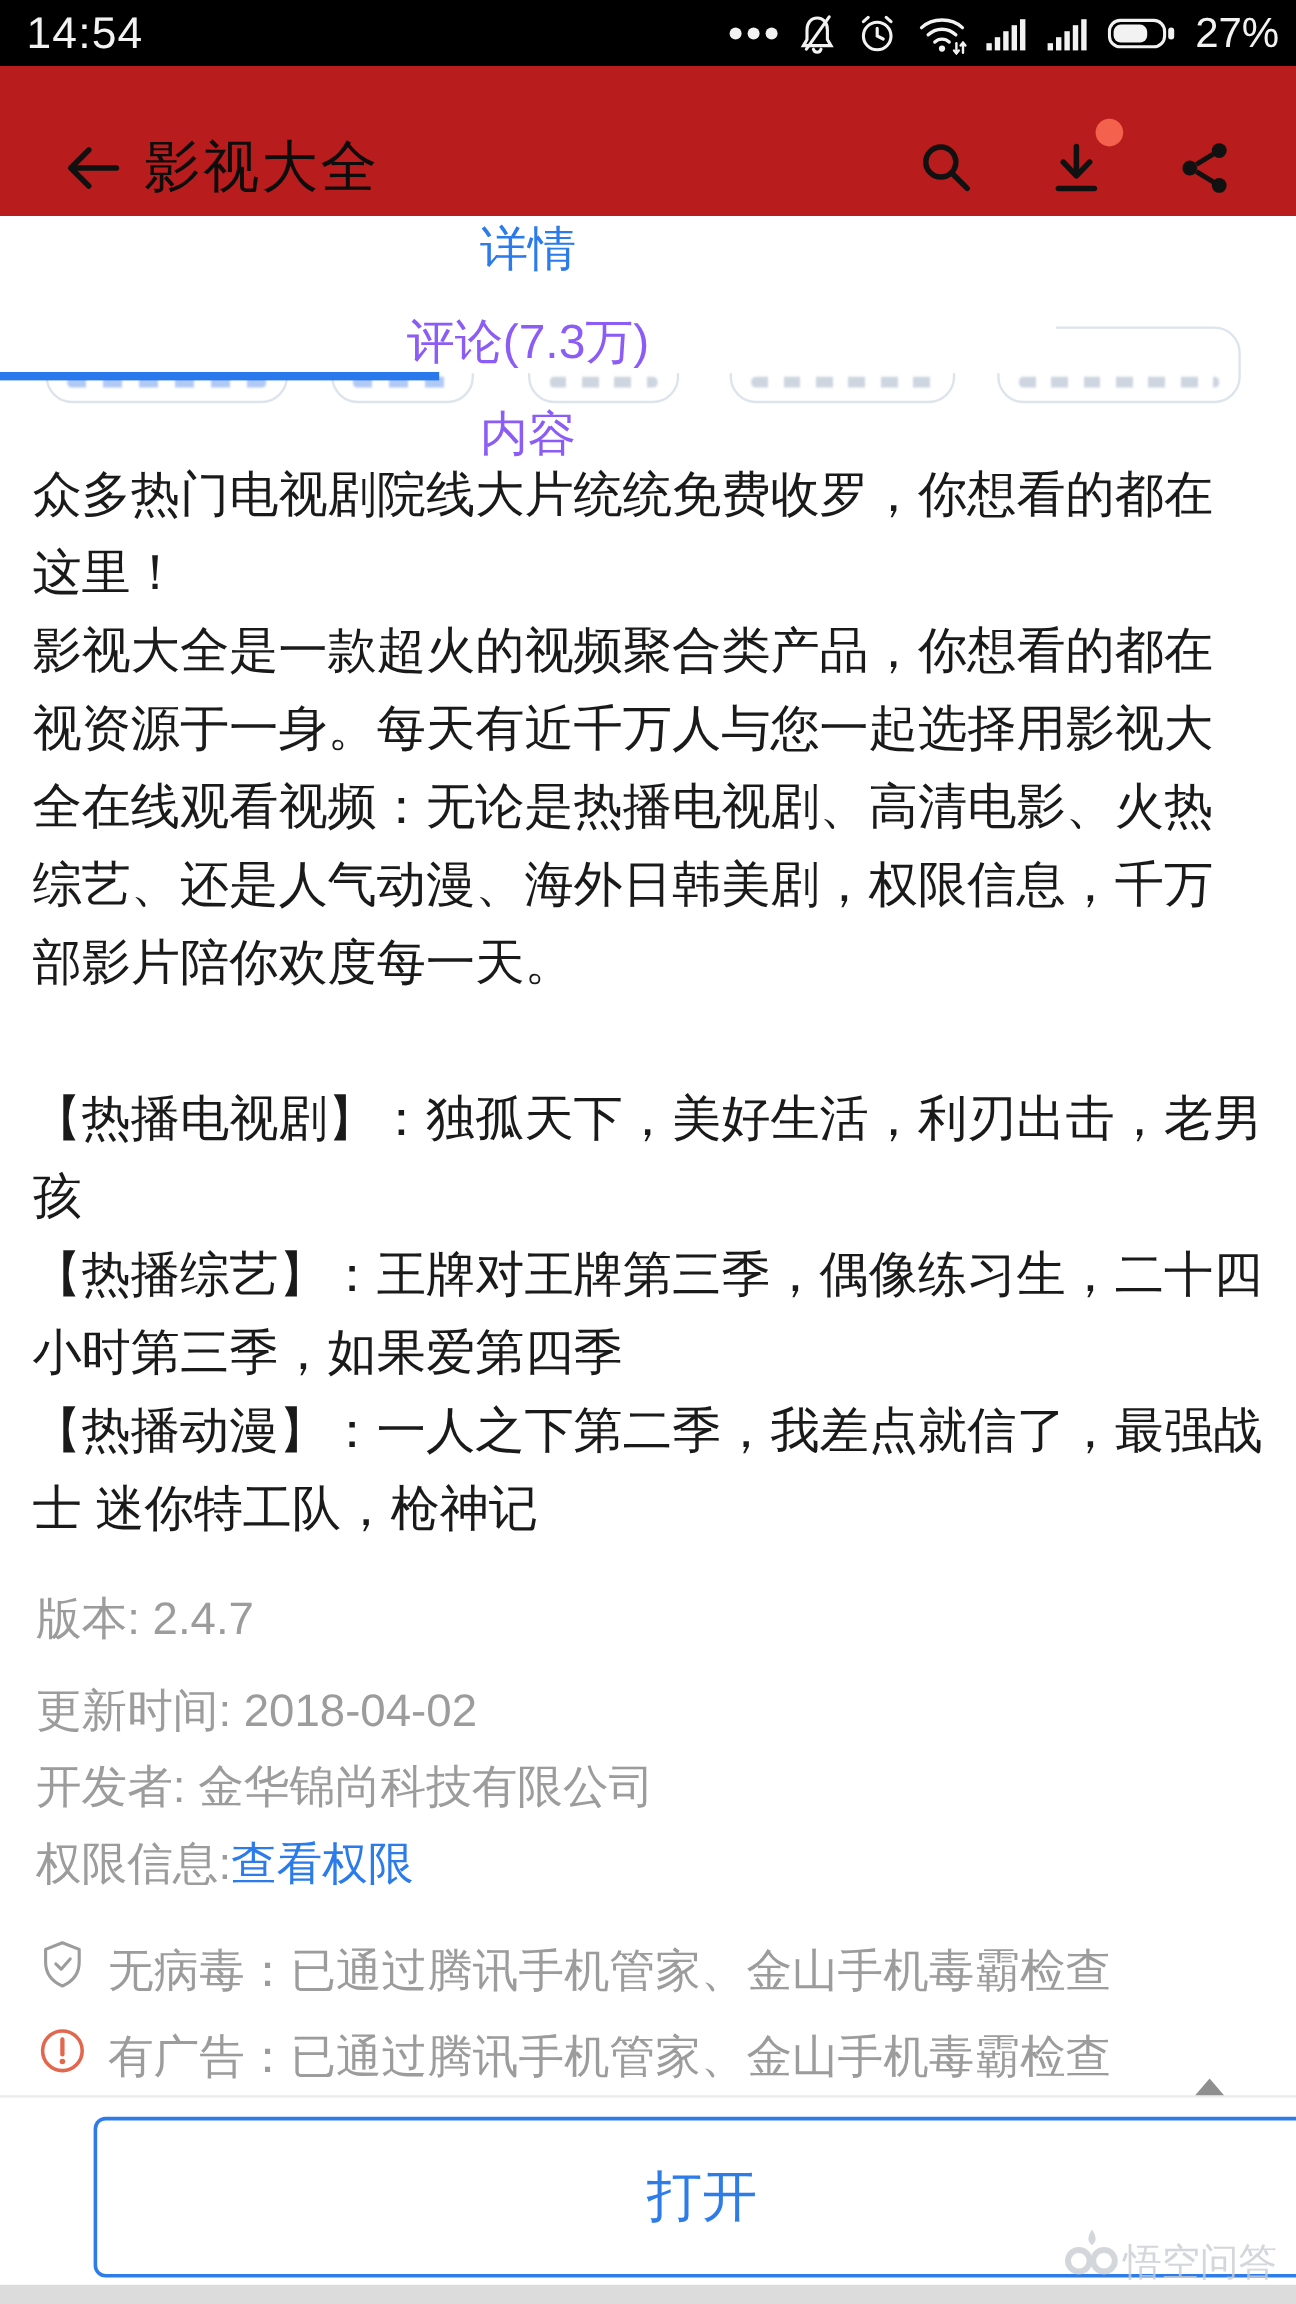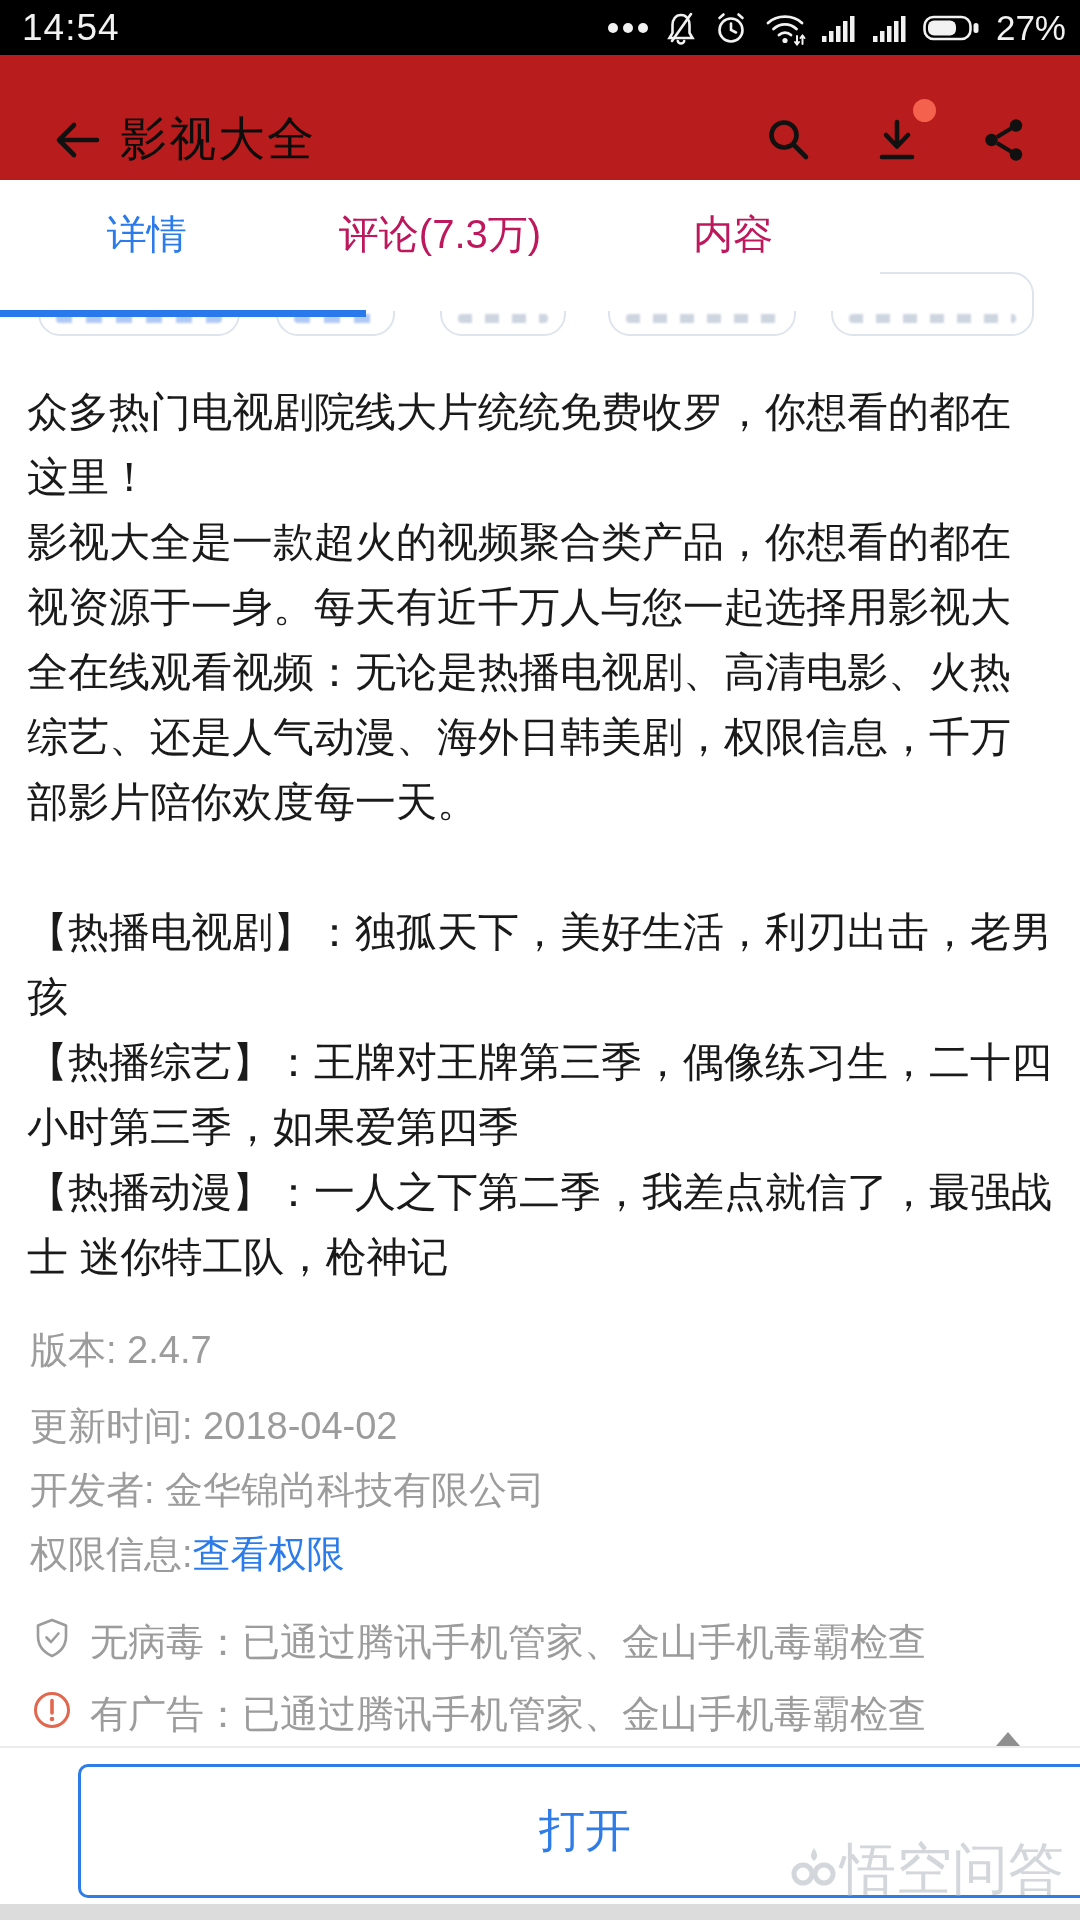--- a/index.html
+++ b/index.html
@@ -18,22 +18,22 @@
   .header{position:absolute;top:55px;left:0;width:1080px;height:125px;background:#b91c1c;
           display:flex;align-items:center;padding-top:44px;box-sizing:border-box;z-index:5;}
   .back{margin-left:52px;width:50px;height:48px;cursor:pointer;}
   .title{font-size:47px;color:#0d0d0d;font-weight:500;margin-left:18px;letter-spacing:2px;}
   .hdr-icons{margin-left:auto;display:flex;align-items:center;gap:58px;margin-right:50px;}
   .hdr-icon{position:relative;width:50px;height:50px;}
   .badge{position:absolute;top:-16px;right:-14px;width:23px;height:23px;border-radius:50%;background:#f4614d;}
 
   
   .tabbar{position:absolute;top:180px;left:0;width:880px;height:131px;background:#fff;z-index:3;
-          display:flex;}
-  .tab{flex:1;display:flex;align-items:center;justify-content:center;font-size:40px;color:#be185d;
+          display:flex;flex-direction:column;}
+  .tab{flex:1;display:flex;align-items:center;justify-content:center;font-size:40px;color:#8b5cf6;
        padding-bottom:22px;box-sizing:border-box;cursor:pointer;}
   .tab.active{color:#2b7bea;}
   .tab-indicator{position:absolute;top:310px;left:0;width:366px;height:7px;background:#2979ec;z-index:4;}
 
   
   .chip{position:absolute;top:272px;height:64px;border:2px solid #dee4ec;border-radius:22px;
         background:#fff;z-index:1;box-sizing:border-box;overflow:hidden;}
   .chip-smudge{height:9px;margin:40px 16px 0;border-radius:4px;filter:blur(1px);
         background:repeating-linear-gradient(90deg,rgba(125,145,175,.38) 0 14px,transparent 14px 27px);}
   .chip-smudge.blue{background:repeating-linear-gradient(90deg,rgba(60,120,230,.40) 0 16px,transparent 16px 30px);}
@@ -55,22 +55,22 @@
 
   
   .divider{position:absolute;top:1746px;left:0;width:1080px;height:2px;background:#ececec;}
   .scrolltop{position:absolute;left:996px;top:1732px;width:0;height:0;cursor:pointer;
              border-left:12px solid transparent;border-right:12px solid transparent;
              border-bottom:14px solid #8f8f8f;}
   .openbtn{position:absolute;left:30px;top:1764px;width:1014px;height:134px;background:#fff;
            border:3px solid #2e7ce8;border-radius:10px;box-sizing:border-box;cursor:pointer;
            display:flex;align-items:center;justify-content:center;font-size:46px;color:#2e7ce8;margin-left:48px;}
   .bottomstrip{position:absolute;left:0;bottom:0;width:1080px;height:16px;background:#dcdcdc;}
-  .watermark{position:absolute;right:16px;bottom:12px;z-index:6;display:flex;align-items:center;gap:0;
-             color:#c9ccd1;font-size:56px;opacity:.8;}
+  .watermark{position:absolute;right:16px;bottom:12px;z-index:6;display:flex;align-items:flex-end;gap:0;
+             color:#c9ccd1;font-size:32px;opacity:.8;}
 </style>
 </head>
 <body>
 
 <div class="screen">
 
   <div class="statusbar">
     <div class="sb-time">14:54</div>
     <div class="sb-right">
       <span>

